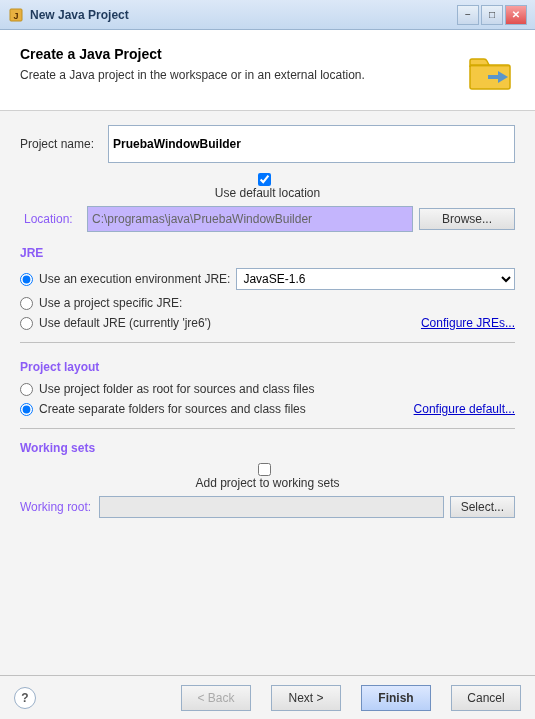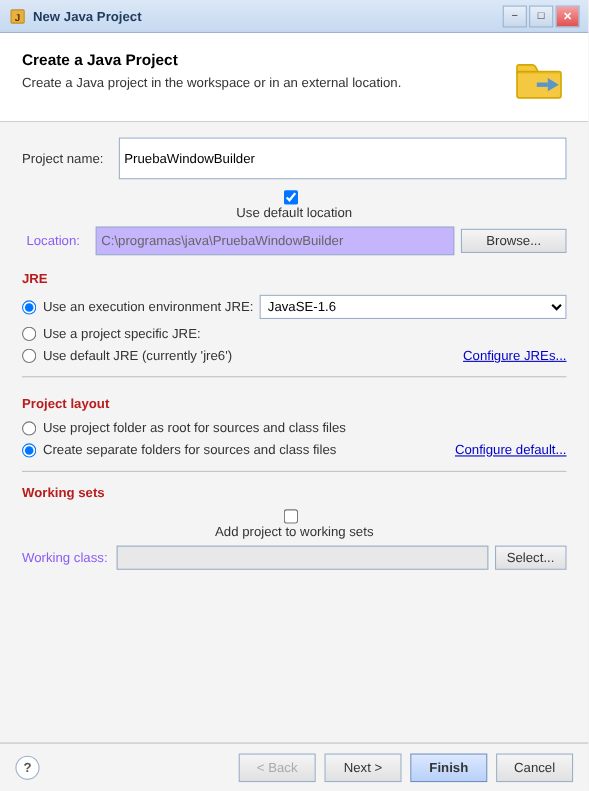--- a/index.html
+++ b/index.html
@@ -115,20 +115,21 @@
       min-width: 80px;
     }
     .form-input {
       flex: 1;
       height: 22px;
       border: 1px solid #9ab0c8;
       padding: 18px 4px;
       font-size: 12px;
       background: white;
       color: #000;
+      font-weight: bold;
     }
     .form-input:disabled {
       background: #e8e8e8;
       color: #666;
     }
 
     
     .checkbox-row {
       display: flex;
       align-items: center;
@@ -175,21 +176,21 @@
       background: linear-gradient(to bottom, #f5f5f5, #e0e0e0);
       font-size: 12px;
       cursor: pointer;
       color: #333;
     }
 
     
     .section-header {
       font-size: 12px;
       font-weight: bold;
-      color: #b91c1c;
+      color: #8b5cf6;
       margin-bottom: 8px;
       margin-top: 4px;
     }
 
     
     .radio-row {
       display: flex;
       align-items: center;
       margin-bottom: 6px;
     }
@@ -289,21 +290,21 @@
       justify-content: center;
       font-size: 12px;
       font-weight: bold;
       color: #555;
       cursor: pointer;
       background: white;
     }
     .footer-spacer { flex: 1; }
     .footer-buttons {
       display: flex;
-      gap: 8px;
+      gap: 20px;
       align-items: center;
     }
     .footer-btn {
       height: 26px;
       padding: 0 14px;
       border: 1px solid #9ab0c8;
       background: linear-gradient(to bottom, #f5f5f5, #e0e0e0);
       font-size: 12px;
       cursor: pointer;
       color: #333;
@@ -429,21 +430,21 @@
 
     <div class="working-sets-section">
       <div class="section-header">Working sets</div>
 
       <div class="checkbox-row">
         <input type="checkbox" id="workingSets" style="">
         <label for="workingSets">Add project to working sets</label>
       </div>
 
       <div class="working-sets-row">
-        <span class="location-label">Working class:</span>
+        <span class="location-label">Working root:</span>
         <input class="working-sets-input" type="text" disabled="" style="">
         <button class="select-btn" disabled="">Select...</button>
       </div>
     </div>
 
   </div>
 
   <div class="dialog-footer">
     <div class="footer-help">?</div>
     <div class="footer-spacer"></div>

